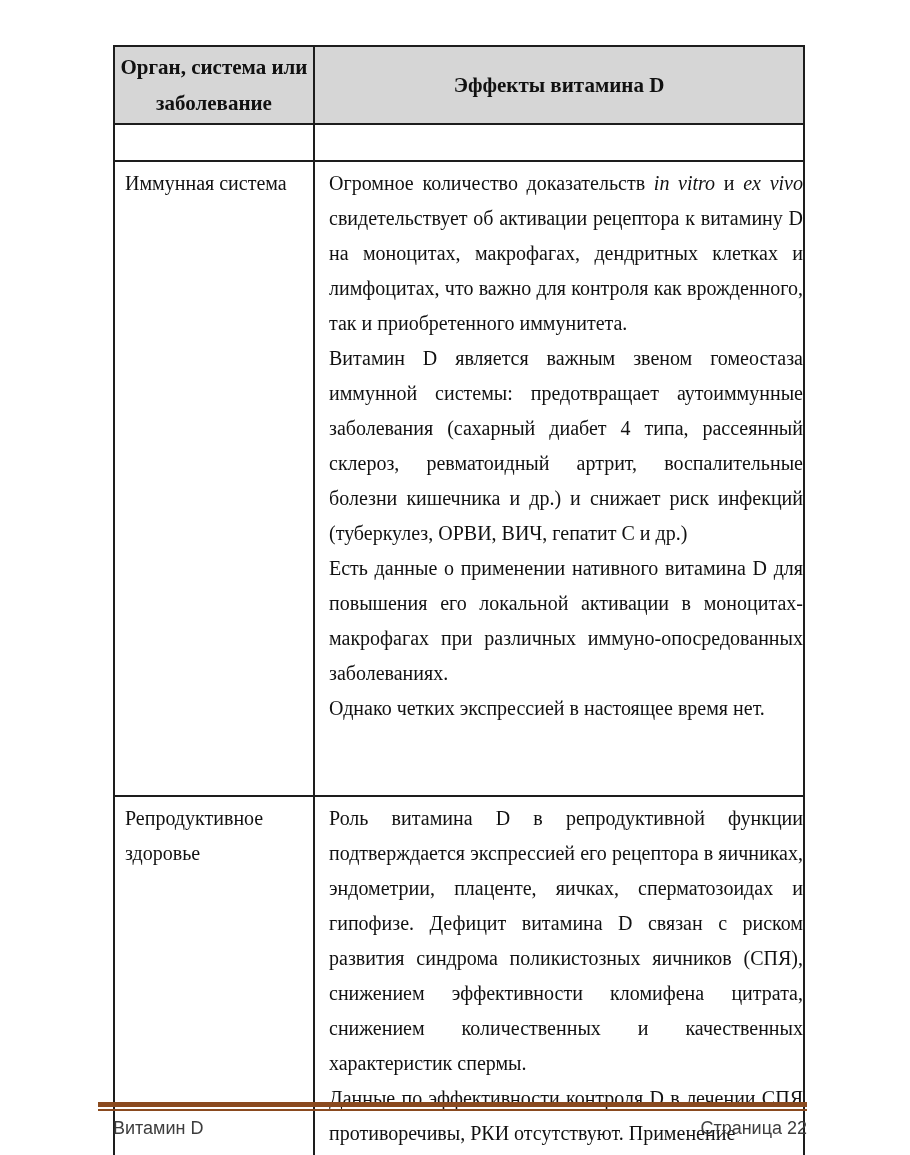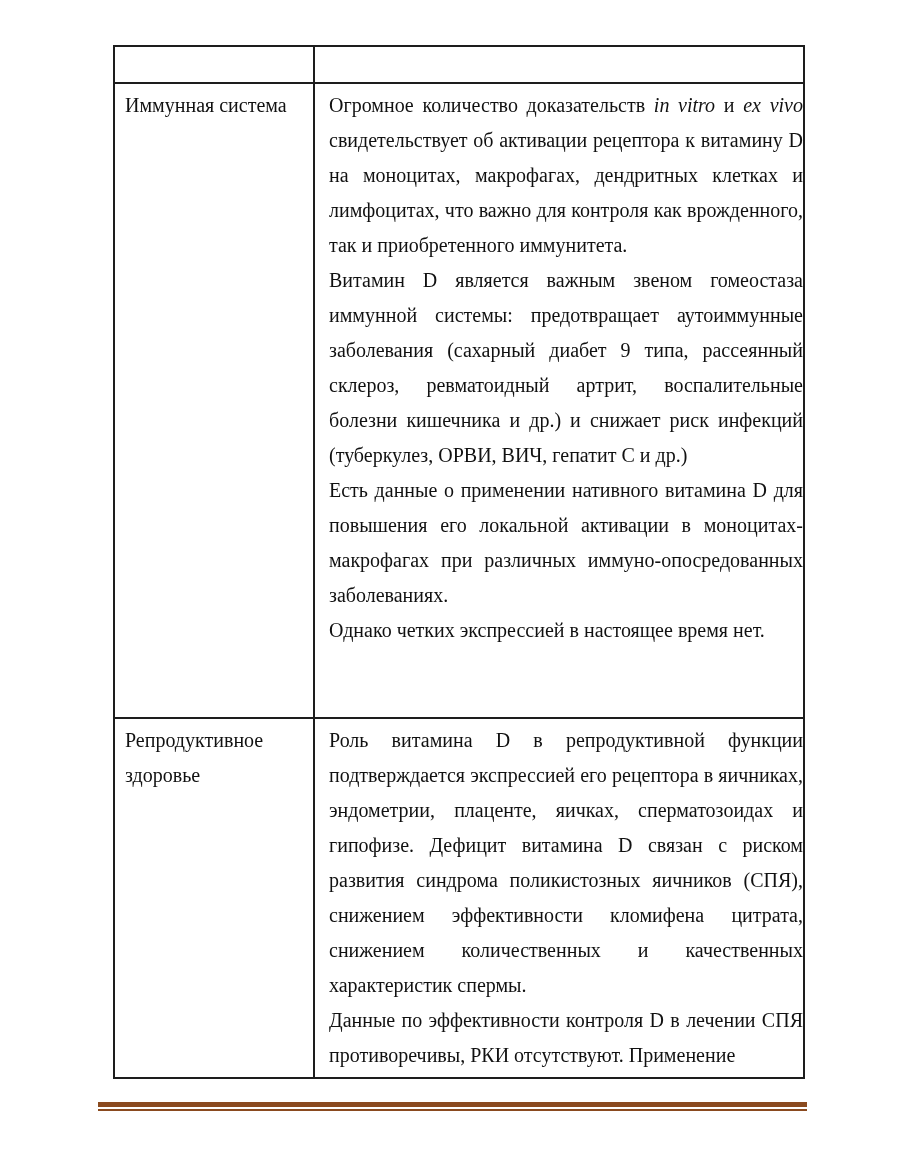--- a/index.html
+++ b/index.html
@@ -68,44 +68,55 @@
 <body>
 
 <div class="page">
 
   <table class="doc-table">
     <colgroup>
         <col class="col-organ">
         <col class="col-effects">
       </colgroup>
     <tbody>
+      <tr class="hdr">
+        <th>
+          <span class="nowrap">Орган, система или</span><br>
+          <span class="nowrap">заболевание</span>
+        </th>
+        <th>Эффекты витамина D</th>
+      </tr>
 
       <tr class="row-empty">
         <td></td>
         <td></td>
       </tr>
 
       <tr class="row-immune">
         <td class="organ-cell">Иммунная система</td>
         <td class="effects-cell">
           <p><span>Огромное количество доказательств </span><i>in vitro</i><span> и </span><i>ex vivo</i><span> свидетельствует об активации рецептора к витамину D на моноцитах, макрофагах, дендритных клетках и лимфоцитах, что важно для контроля как врожденного, так и приобретенного иммунитета.</span></p>
-          <p>Витамин D является важным звеном гомеостаза иммунной системы: предотвращает аутоиммунные заболевания (сахарный диабет 9 типа, рассеянный склероз, ревматоидный артрит, воспалительные болезни кишечника и др.) и снижает риск инфекций (туберкулез, ОРВИ, ВИЧ, гепатит С и др.)</p>
+          <p>Витамин D является важным звеном гомеостаза иммунной системы: предотвращает аутоиммунные заболевания (сахарный диабет 4 типа, рассеянный склероз, ревматоидный артрит, воспалительные болезни кишечника и др.) и снижает риск инфекций (туберкулез, ОРВИ, ВИЧ, гепатит С и др.)</p>
           <p>Есть данные о применении нативного витамина D для повышения его локальной активации в моноцитах-макрофагах при различных иммуно-опосредованных заболеваниях.</p>
           <p>Однако четких экспрессией в настоящее время нет.</p>
         </td>
       </tr>
 
       <tr class="row-repro">
         <td class="organ-cell">Репродуктивное здоровье</td>
         <td class="effects-cell">
           <p>Роль витамина D в репродуктивной функции подтверждается экспрессией его рецептора в яичниках, эндометрии, плаценте, яичках, сперматозоидах и гипофизе. Дефицит витамина D связан с риском развития синдрома поликистозных яичников (СПЯ), снижением эффективности кломифена цитрата, снижением количественных и качественных характеристик спермы.</p>
           <p>Данные по эффективности контроля D в лечении СПЯ противоречивы, РКИ отсутствуют. Применение</p>
         </td>
       </tr>
     </tbody>
   </table>
 
   <div class="footer">
     <div class="rule-thick"></div>
     <div class="rule-thin"></div>
+    <div class="foot-row">
+      <span>Витамин D</span>
+      <span>Страница 22</span>
+    </div>
   </div>
 
 </div>
 
 </body></html>

